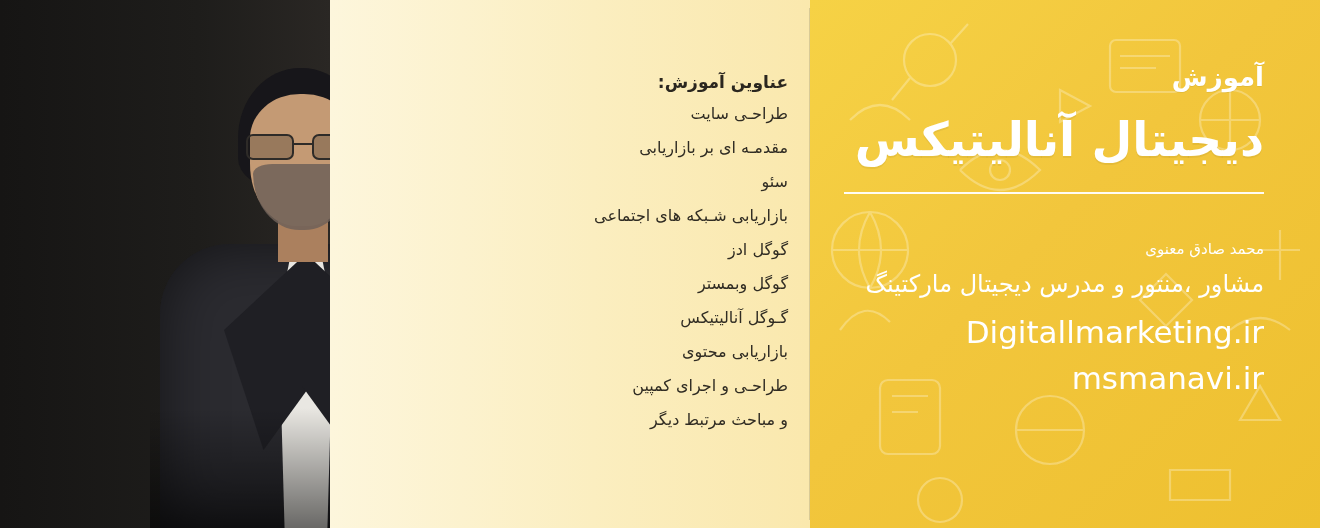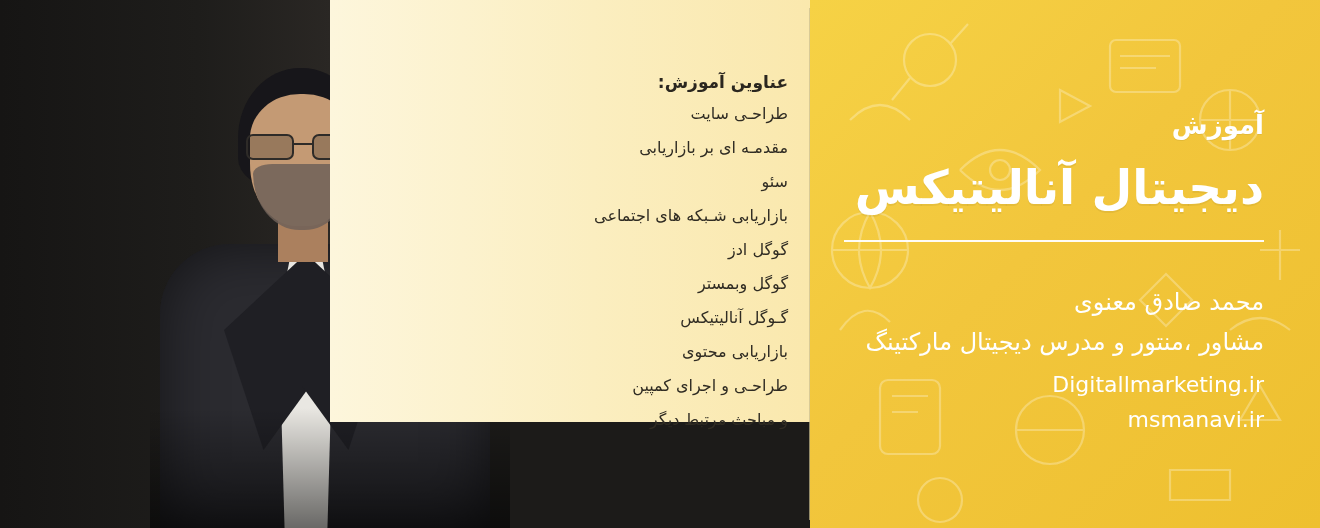--- a/index.html
+++ b/index.html
@@ -141,21 +141,21 @@
     width: 360px;
     height: 120px;
     background: linear-gradient(0deg, rgba(0,0,0,.55), rgba(0,0,0,0));
   }
   
   .mid-panel {
     position: absolute;
     top: 0;
     left: 330px;
     width: 480px;
-    height: 422px;
+    height: 528px;
     background: linear-gradient(90deg, #fdf6dc 0%, #fbeec0 55%, #fae8ad 100%);
   }
   .mid-panel::after {
     content: "";
     position: absolute;
     top: 8px;
     right: 0px;
     width: 1px;
     height: 512px;
     background: #cbbd8c;
@@ -200,21 +200,20 @@
     opacity: .30;
   }
   .r-content {
     position: absolute;
     inset: 0;
     direction: rtl;
     text-align: right;
     padding: 0 56px 0 40px;
     box-sizing: border-box;
     color: #ffffff;
-    margin-top: 48px;
   }
   .kicker {
     margin-top: 62px;
     font-size: 26px;
     font-weight: bold;
     color: #ffffff;
     text-shadow: 0 1px 0 rgba(0,0,0,.06);
   }
   .main-title {
     margin-top: 22px;
@@ -228,33 +227,33 @@
   .rule {
     margin-top: 26px;
     margin-left: 0;
     width: 420px;
     height: 2px;
     background: #ffffff;
     opacity: .95;
   }
   .person-name {
     margin-top: 46px;
-    font-size: 24px;
+    font-size: 15px;
     color: #ffffff;
     font-weight: normal;
   }
   .person-role {
     margin-top: 12px;
     font-size: 24px;
     color: #ffffff;
     font-weight: normal;
   }
   .site {
     margin-top: 16px;
-    font-size: 22px;
+    font-size: 31px;
     color: #ffffff;
     direction: ltr;
     text-align: right;
   }
   .site.second { margin-top: 10px; }
 </style>
 </head>
 <body>
 
 <div class="banner">

